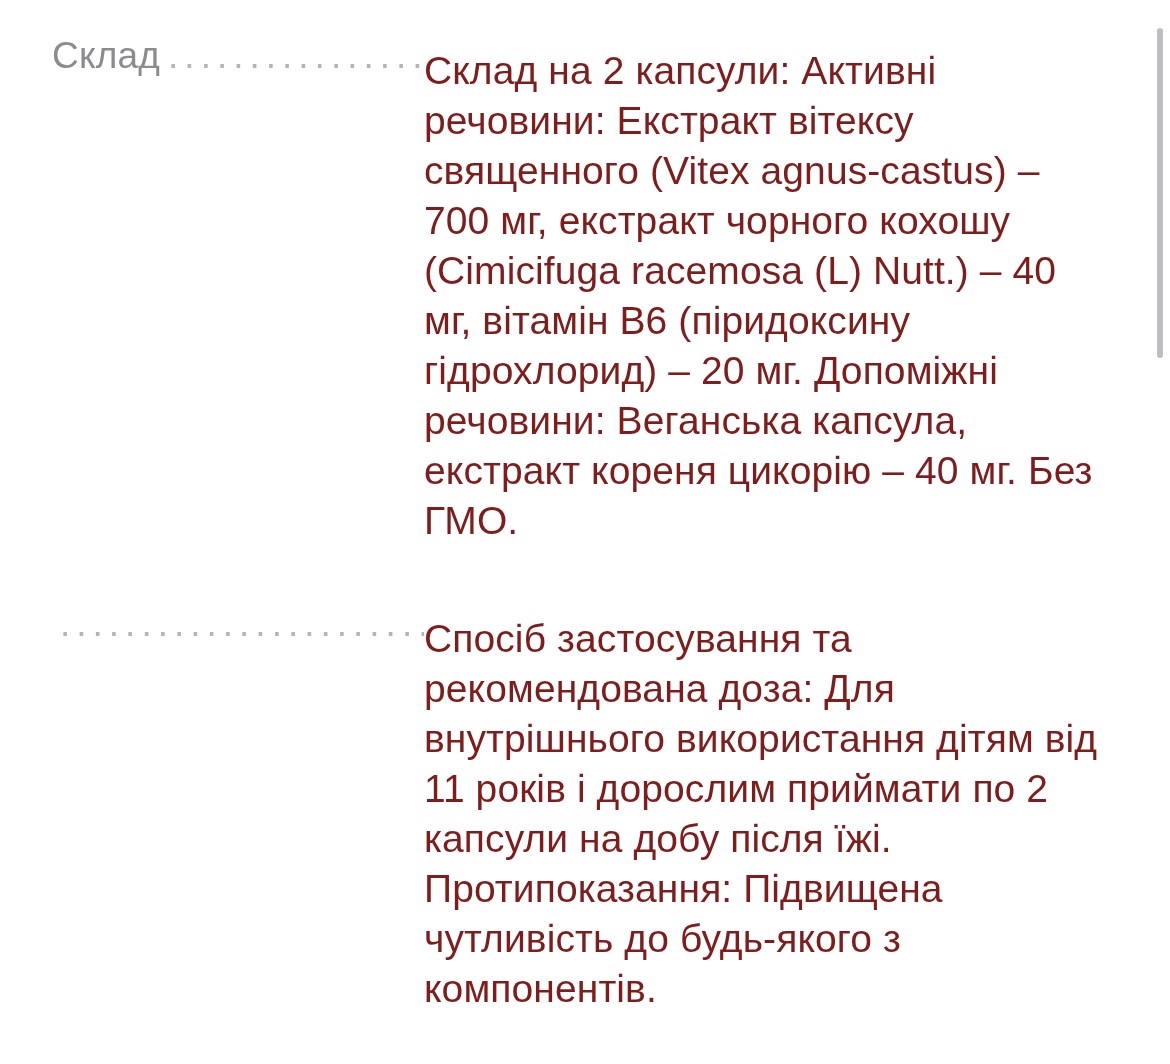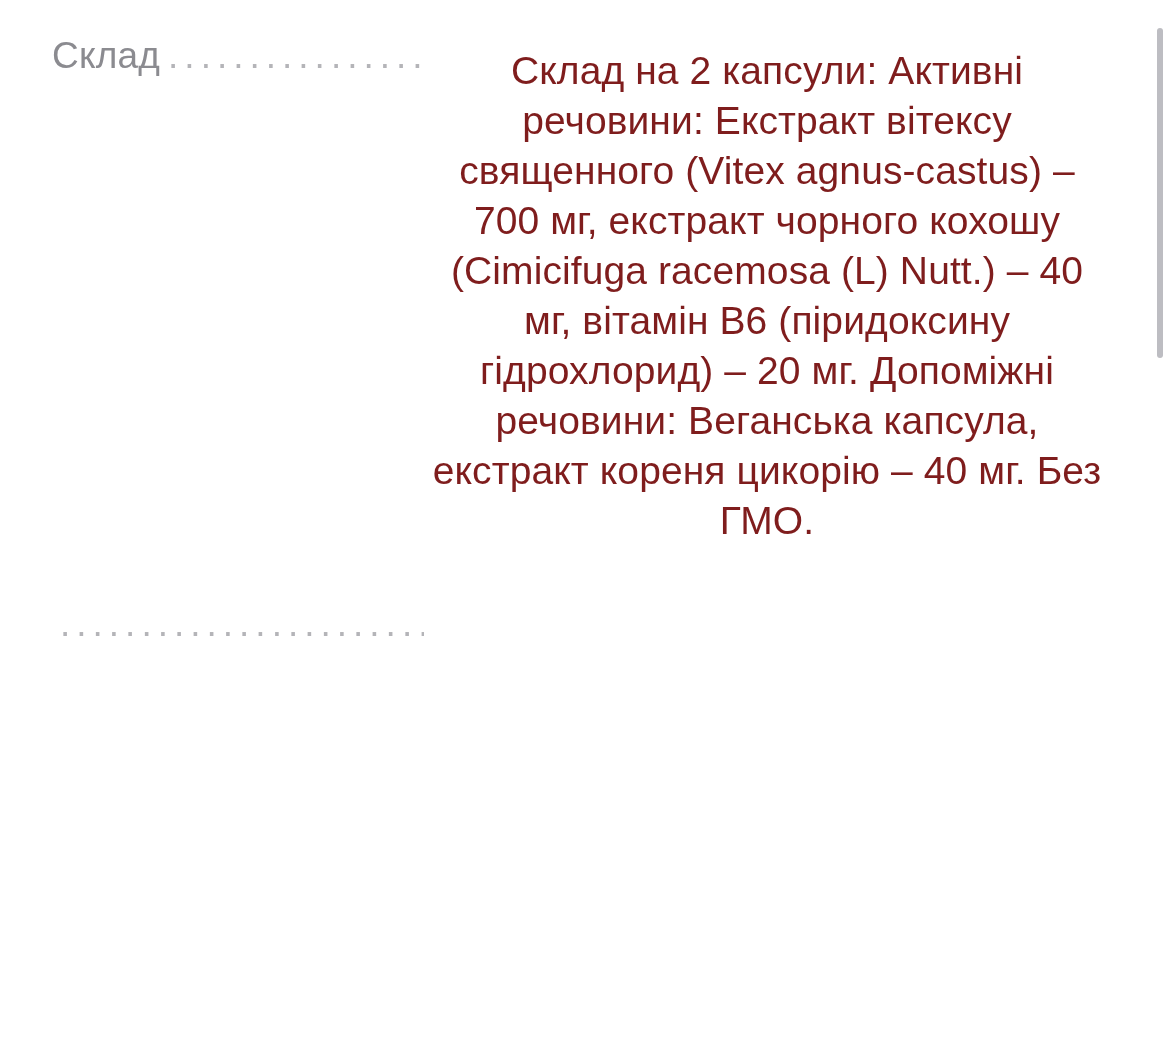--- a/index.html
+++ b/index.html
@@ -14,21 +14,20 @@
     overflow: hidden;
     position: relative;
   }
 
   .page {
     position: relative;
     width: 1170px;
     height: 1064px;
     box-sizing: border-box;
     padding: 30px 60px 0 52px;
-    text-align: center;
   }
 
   .spec-list {
     display: block;
   }
 
   .spec-row {
     display: flex;
     align-items: flex-start;
     margin-bottom: 52px;
@@ -103,20 +102,21 @@
         <span class="spec-term-label">Склад</span>
         <span class="spec-dots">......................................</span>
       </div>
       <div class="spec-value">Склад на 2 капсули: Активні речовини: Екстракт вітексу священного (Vitex agnus-castus) – 700 мг, екстракт чорного кохошу (Cimicifuga racemosa (L) Nutt.) – 40 мг, вітамін B6 (піридоксину гідрохлорид) – 20 мг. Допоміжні речовини: Веганська капсула, екстракт кореня цикорію – 40 мг. Без ГМО.</div>
     </div>
 
     <div class="spec-row">
       <div class="spec-term">
         <span class="spec-dots">......................................</span>
       </div>
+      <div class="spec-value">Спосіб застосування та рекомендована доза: Для внутрішнього використання дітям від 11 років і дорослим приймати по 2 капсули на добу після їжі. Протипоказання: Підвищена чутливість до будь-якого з компонентів.</div>
     </div>
 
   </div>
 
   <div class="scrollbar">
     <div class="scrollbar-thumb"></div>
   </div>
 
 </div>
 

